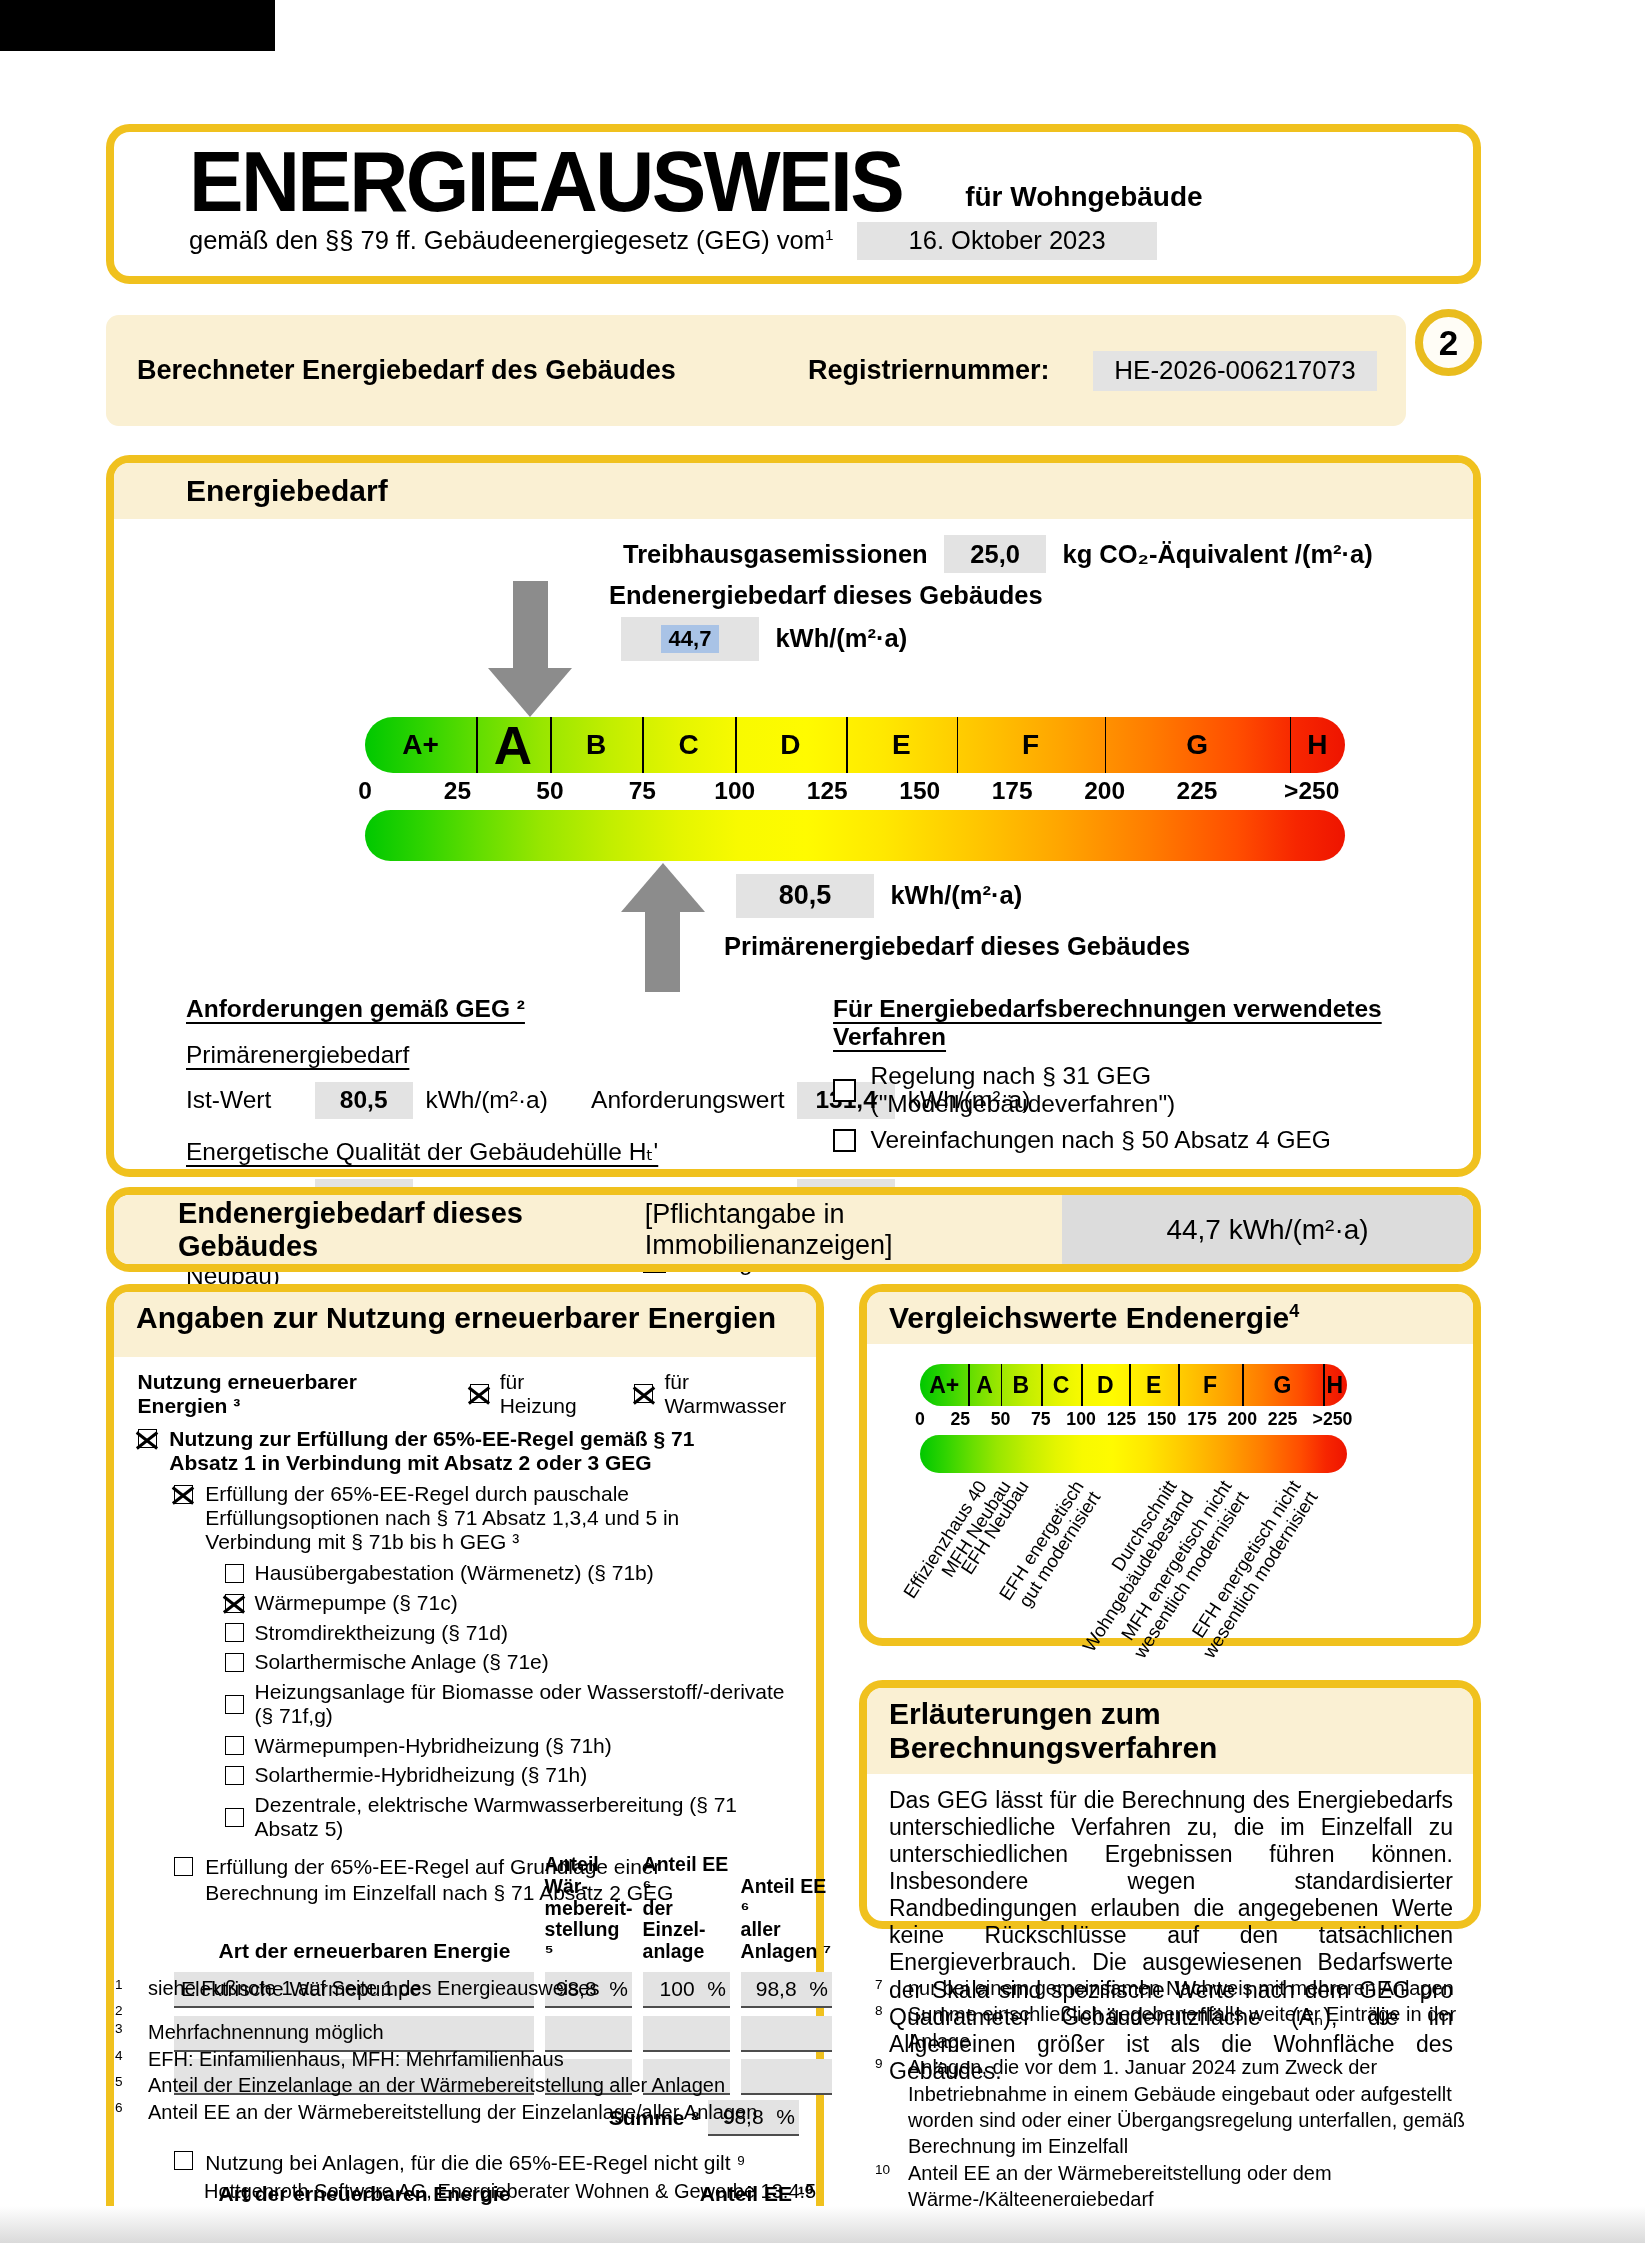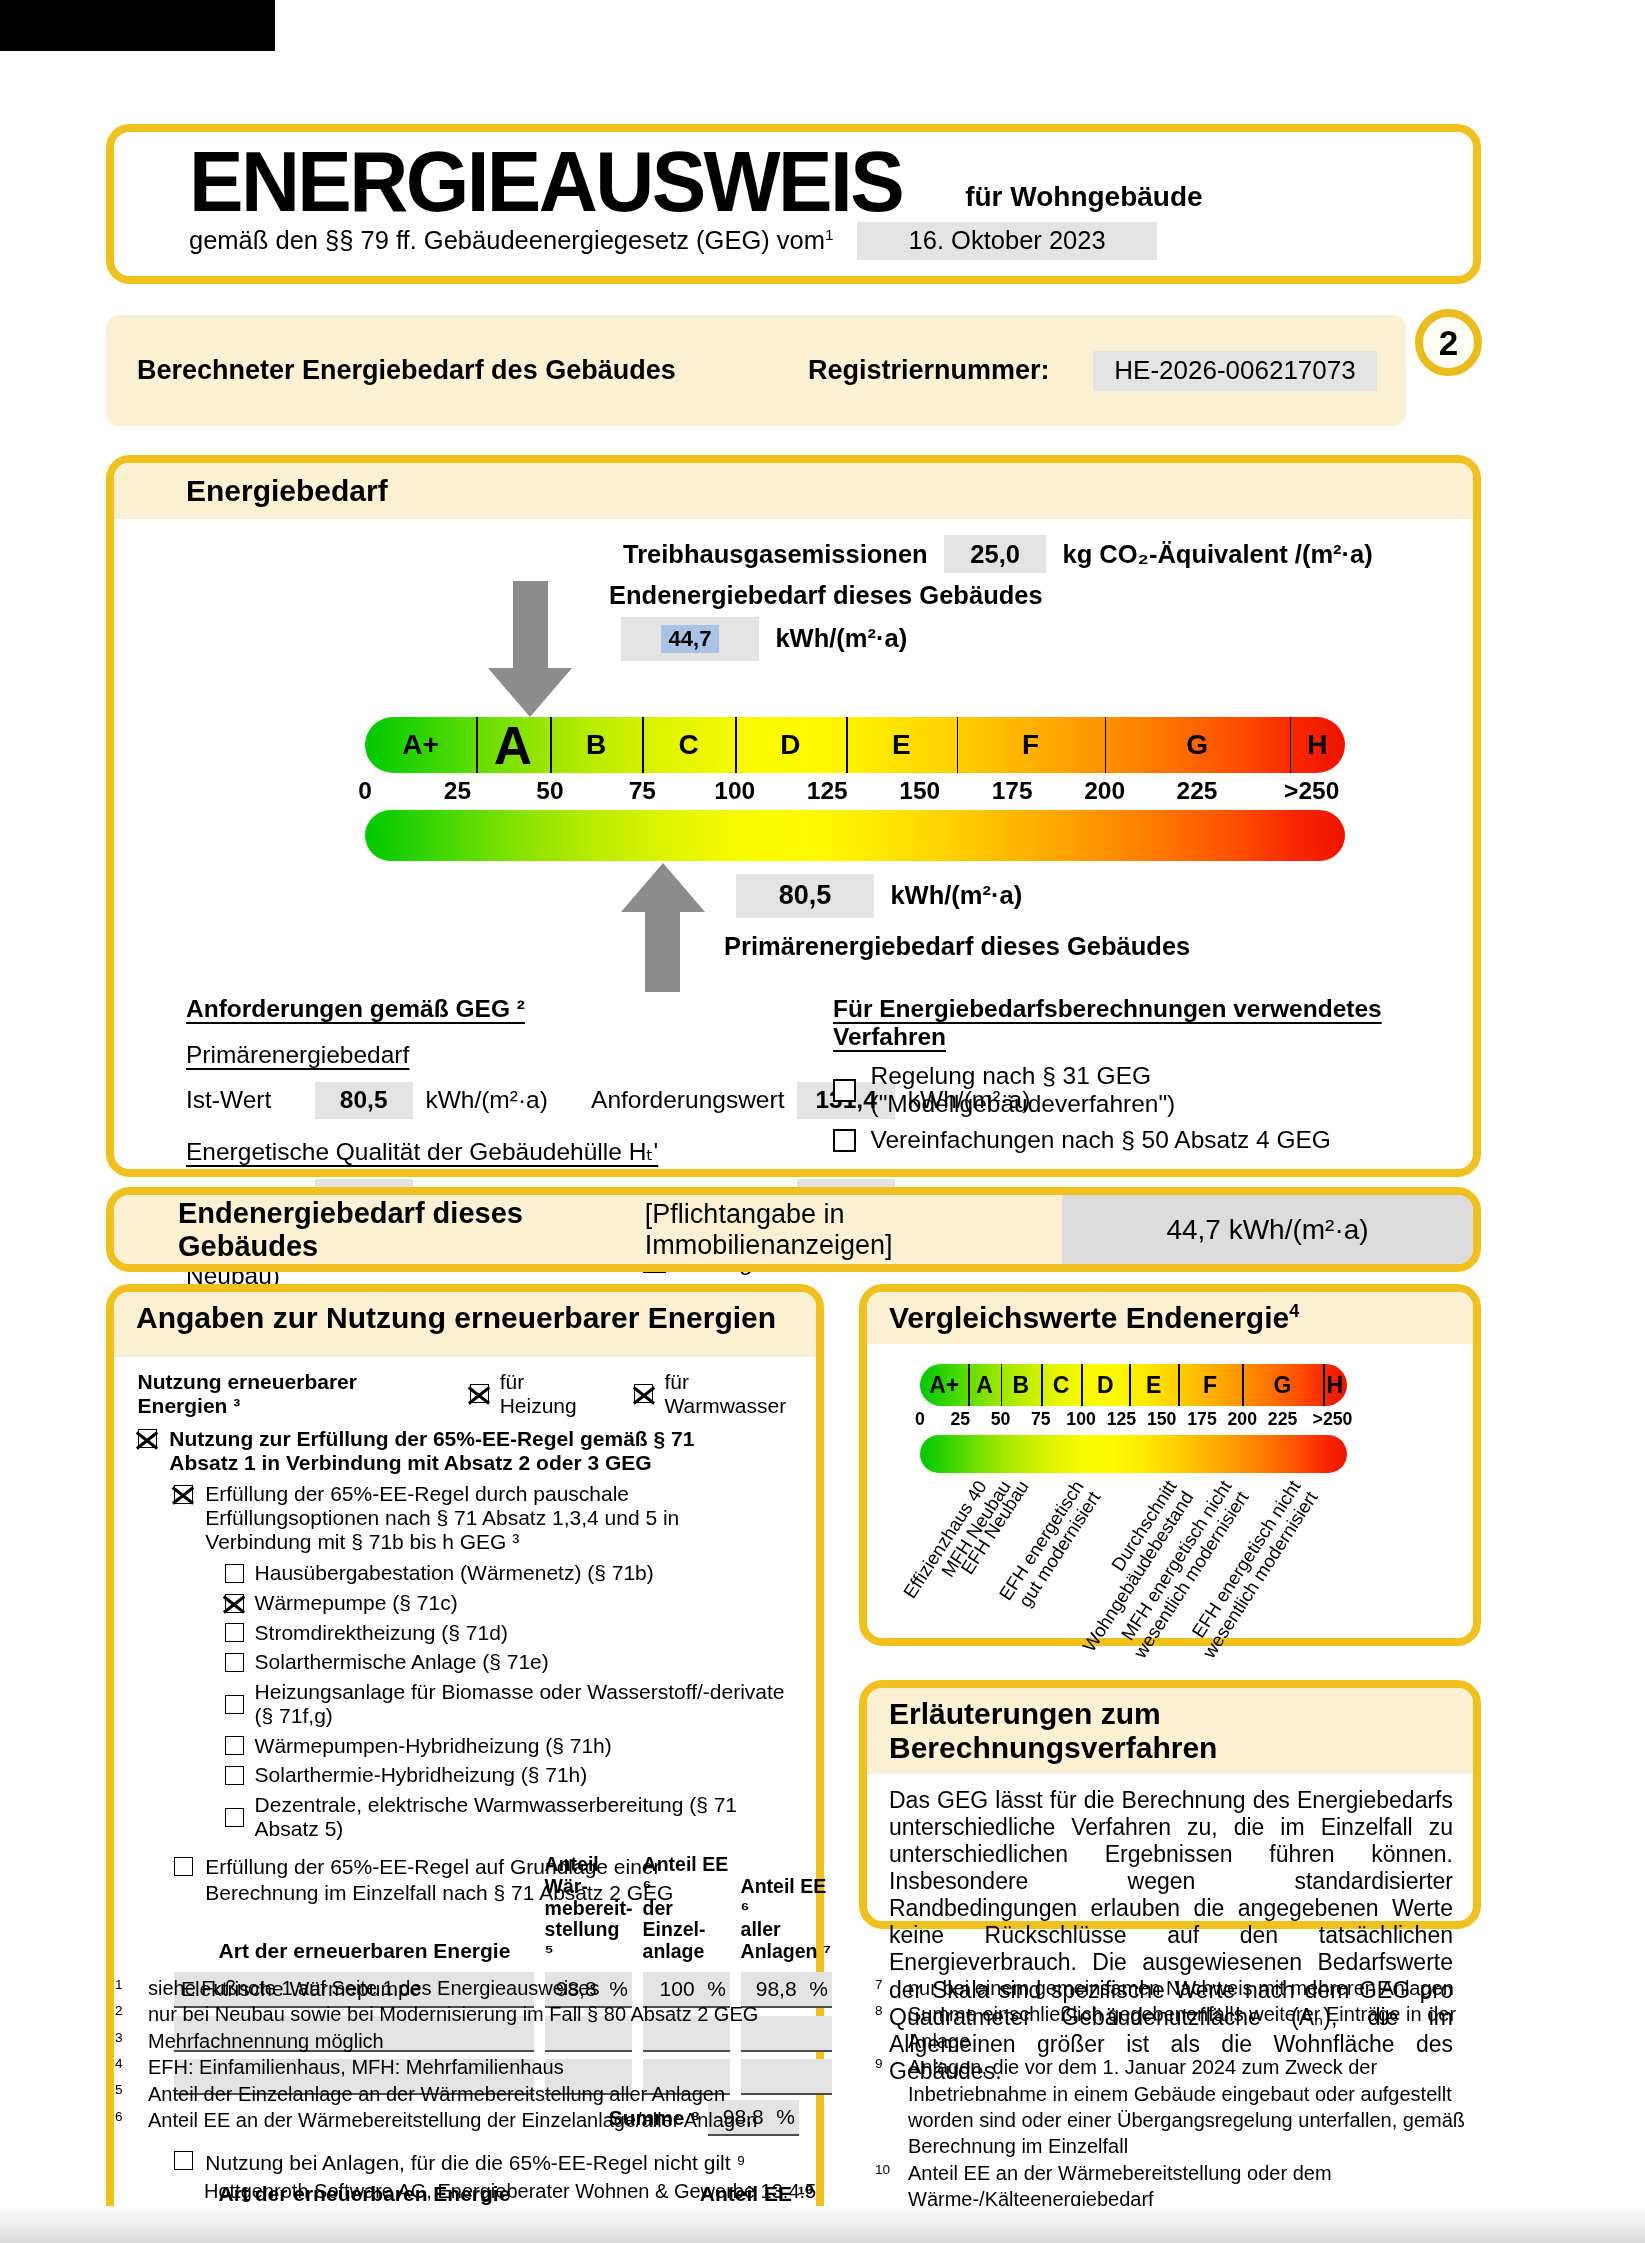--- a/index.html
+++ b/index.html
@@ -501,21 +501,20 @@
       <div class="exp-text">Das GEG lässt für die Berechnung des Energiebedarfs unterschiedliche Verfahren zu, die im Einzelfall zu unterschiedlichen Ergebnissen führen können. Insbesondere wegen standardisierter Randbedingungen erlauben die angegebenen Werte keine Rückschlüsse auf den tatsächlichen Energieverbrauch. Die ausgewiesenen Bedarfswerte der Skala sind spezifische Werte nach dem GEG pro Quadratmeter Gebäudenutzfläche (Aₙ), die im Allgemeinen größer ist als die Wohnfläche des Gebäudes.</div>
     </section>
 
     <div class="fn-left">
       <div class="fn">
           <span class="fn-m">1</span>
           <span>siehe Fußnote 1 auf Seite 1 des Energieausweises</span>
         </div>
       <div class="fn">
           <span class="fn-m">2</span>
-          <span>nur bei Neubau sowie bei Modernisierung im Fall § 80 Absatz 2 GEG</span>
         </div>
       <div class="fn">
           <span class="fn-m">3</span>
           <span>Mehrfachnennung möglich</span>
         </div>
       <div class="fn">
           <span class="fn-m">4</span>
           <span>EFH: Einfamilienhaus, MFH: Mehrfamilienhaus</span>
         </div>
       <div class="fn">

